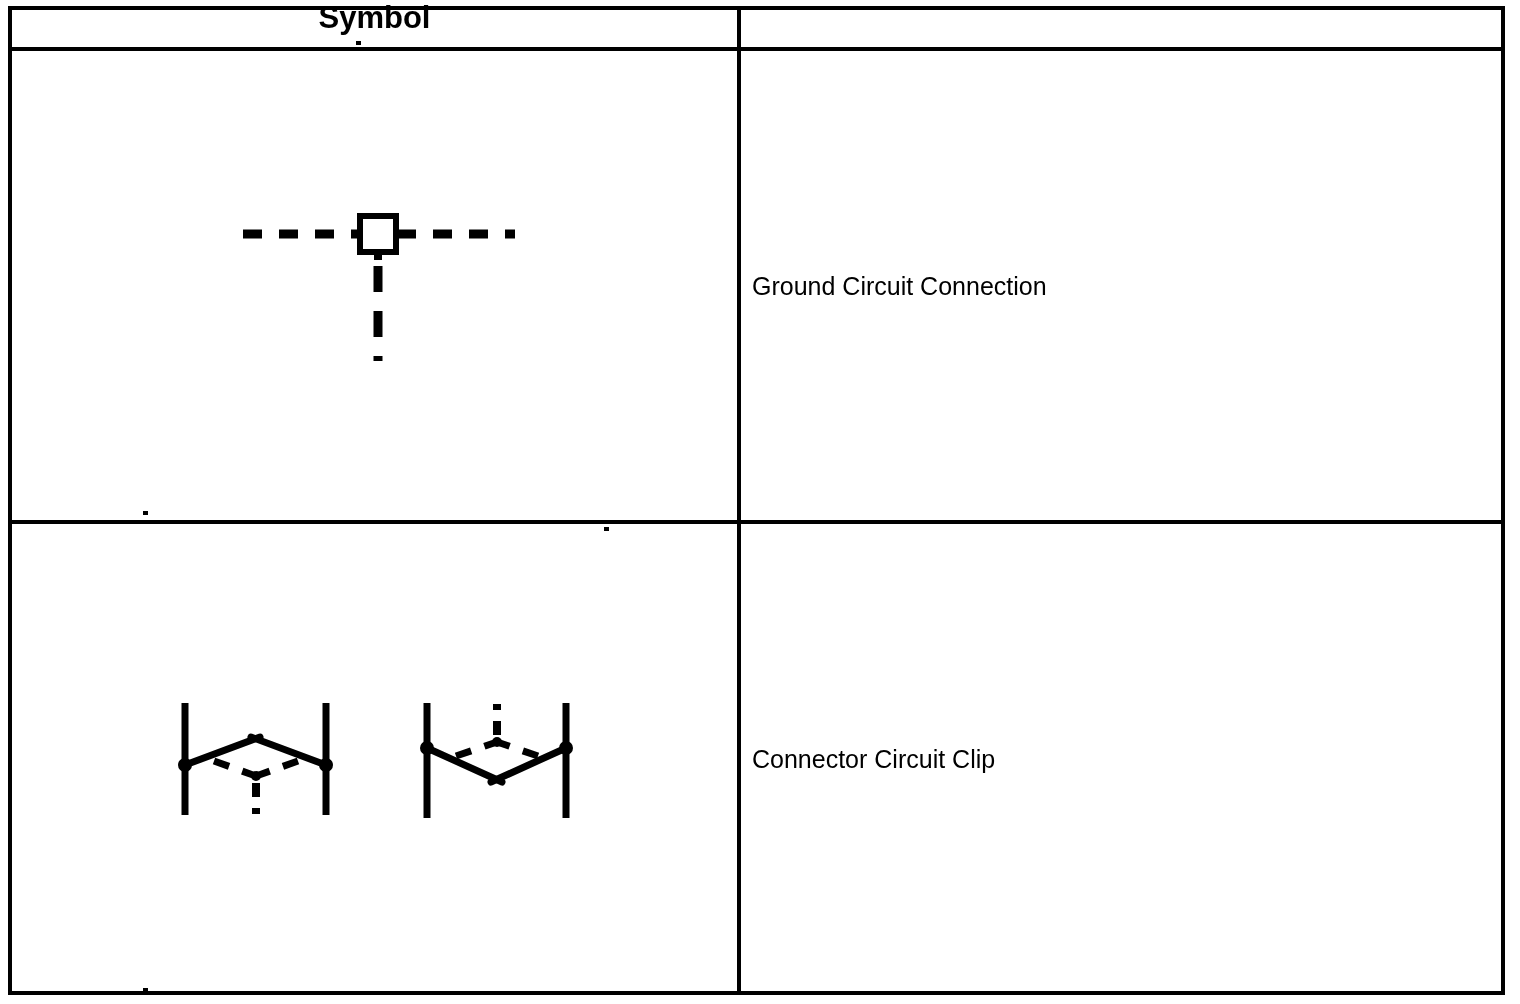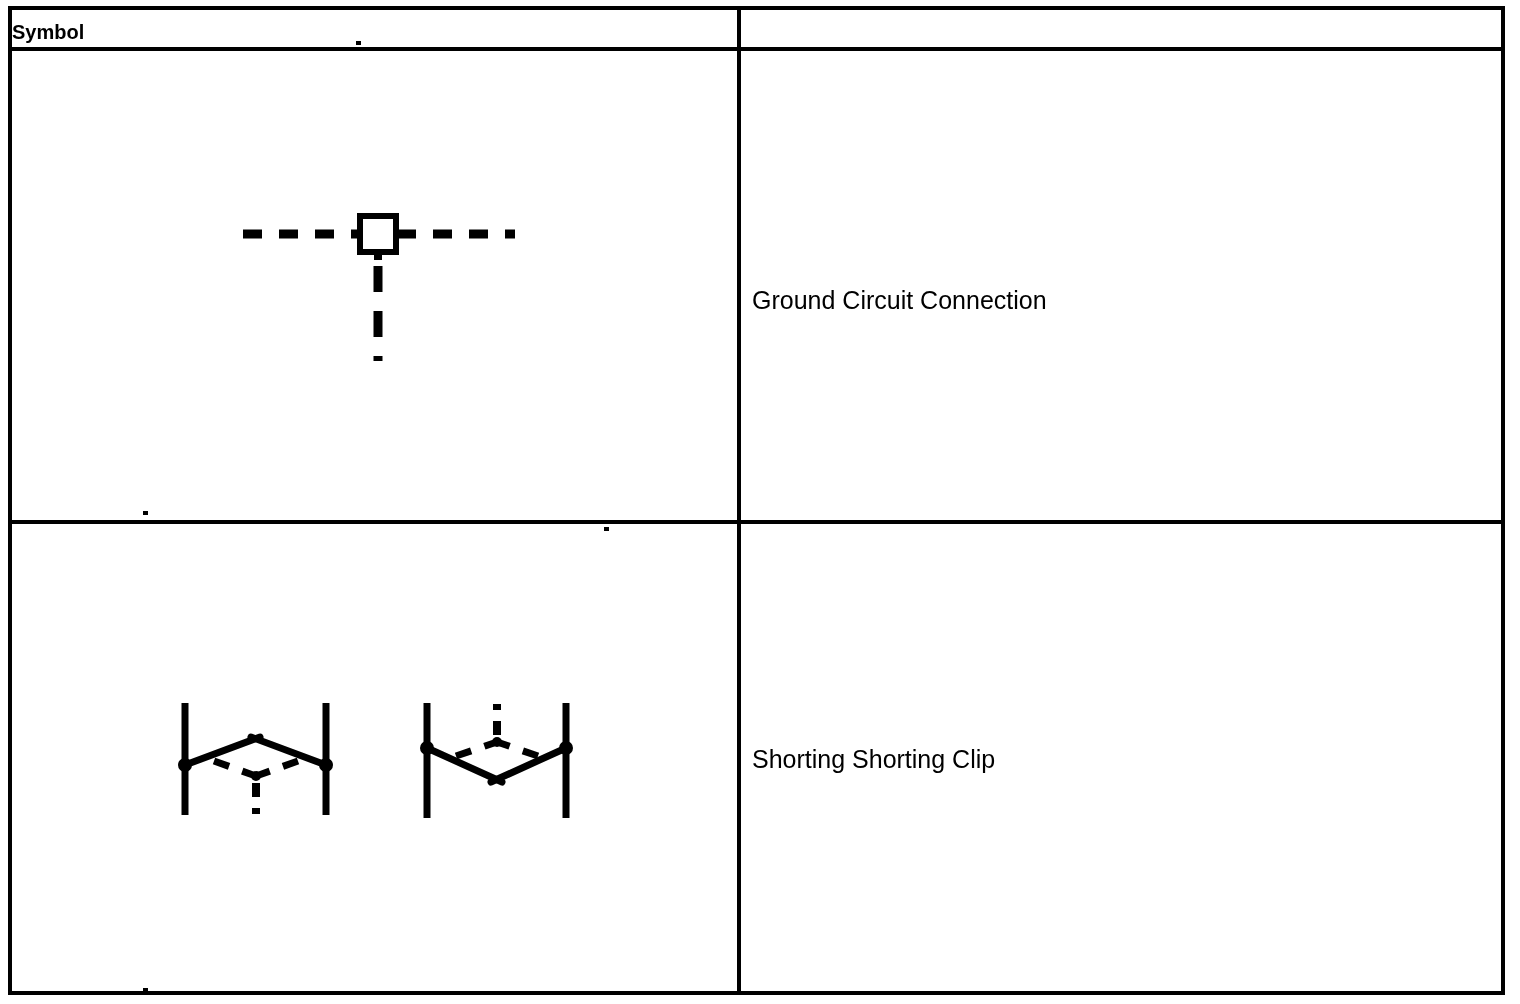--- a/index.html
+++ b/index.html
@@ -56,40 +56,40 @@
     left: 8px;
     top: 520px;
     width: 1497px;
     height: 4px;
     background: #000000;
   }
 
   
   .hdr {
     position: absolute;
-    top: 16px;
+    top: 2px;
     height: 32px;
     line-height: 32px;
-    font-size: 20px;
+    font-size: 31px;
     font-weight: bold;
-    text-align: left;
+    text-align: center;
     letter-spacing: 0px;
   }
   .hdr-symbol { left: 12px; width: 725px; }
   .hdr-description { left: 745px; width: 758px; }
 
   
   .desc {
     position: absolute;
     left: 752px;
     font-size: 25px;
     line-height: 30px;
     white-space: nowrap;
   }
-  .desc-ground { top: 285px; }
+  .desc-ground { top: 271px; }
   .desc-clip { top: 744px; }
 
   
   .symbol-cell {
     position: absolute;
   }
   .sym-ground { left: 12px; top: 52px; width: 725px; height: 466px; }
   .sym-clip   { left: 12px; top: 525px; width: 725px; height: 468px; }
 
   .symbol-cell svg {
@@ -169,21 +169,21 @@
         <line x1="444" y1="231" x2="482" y2="218" stroke="#000000" stroke-width="7" stroke-dasharray="16 14" stroke-linecap="butt"></line>
         <line x1="526" y1="231" x2="488" y2="218" stroke="#000000" stroke-width="7" stroke-dasharray="16 14" stroke-linecap="butt"></line>
 
         <circle cx="485" cy="217" r="5" fill="#000000"></circle>
 
         <line x1="485" y1="210" x2="485" y2="179" stroke="#000000" stroke-width="8" stroke-dasharray="14 11" stroke-linecap="butt"></line>
       </g>
     </svg>
   </div>
 
-  <div class="desc desc-clip">Shorting Shorting Clip</div>
+  <div class="desc desc-clip">Connector Circuit Clip</div>
 
   <div id="speck-layer">
       <div class="speck" style="left: 143px; top: 511px; width: 5px; height: 4px;"></div>
       <div class="speck" style="left: 604px; top: 527px; width: 5px; height: 4px;"></div>
       <div class="speck" style="left: 143px; top: 988px; width: 5px; height: 5px;"></div>
       <div class="speck" style="left: 356px; top: 41px; width: 5px; height: 4px;"></div>
     </div>
 
 </div>
 

